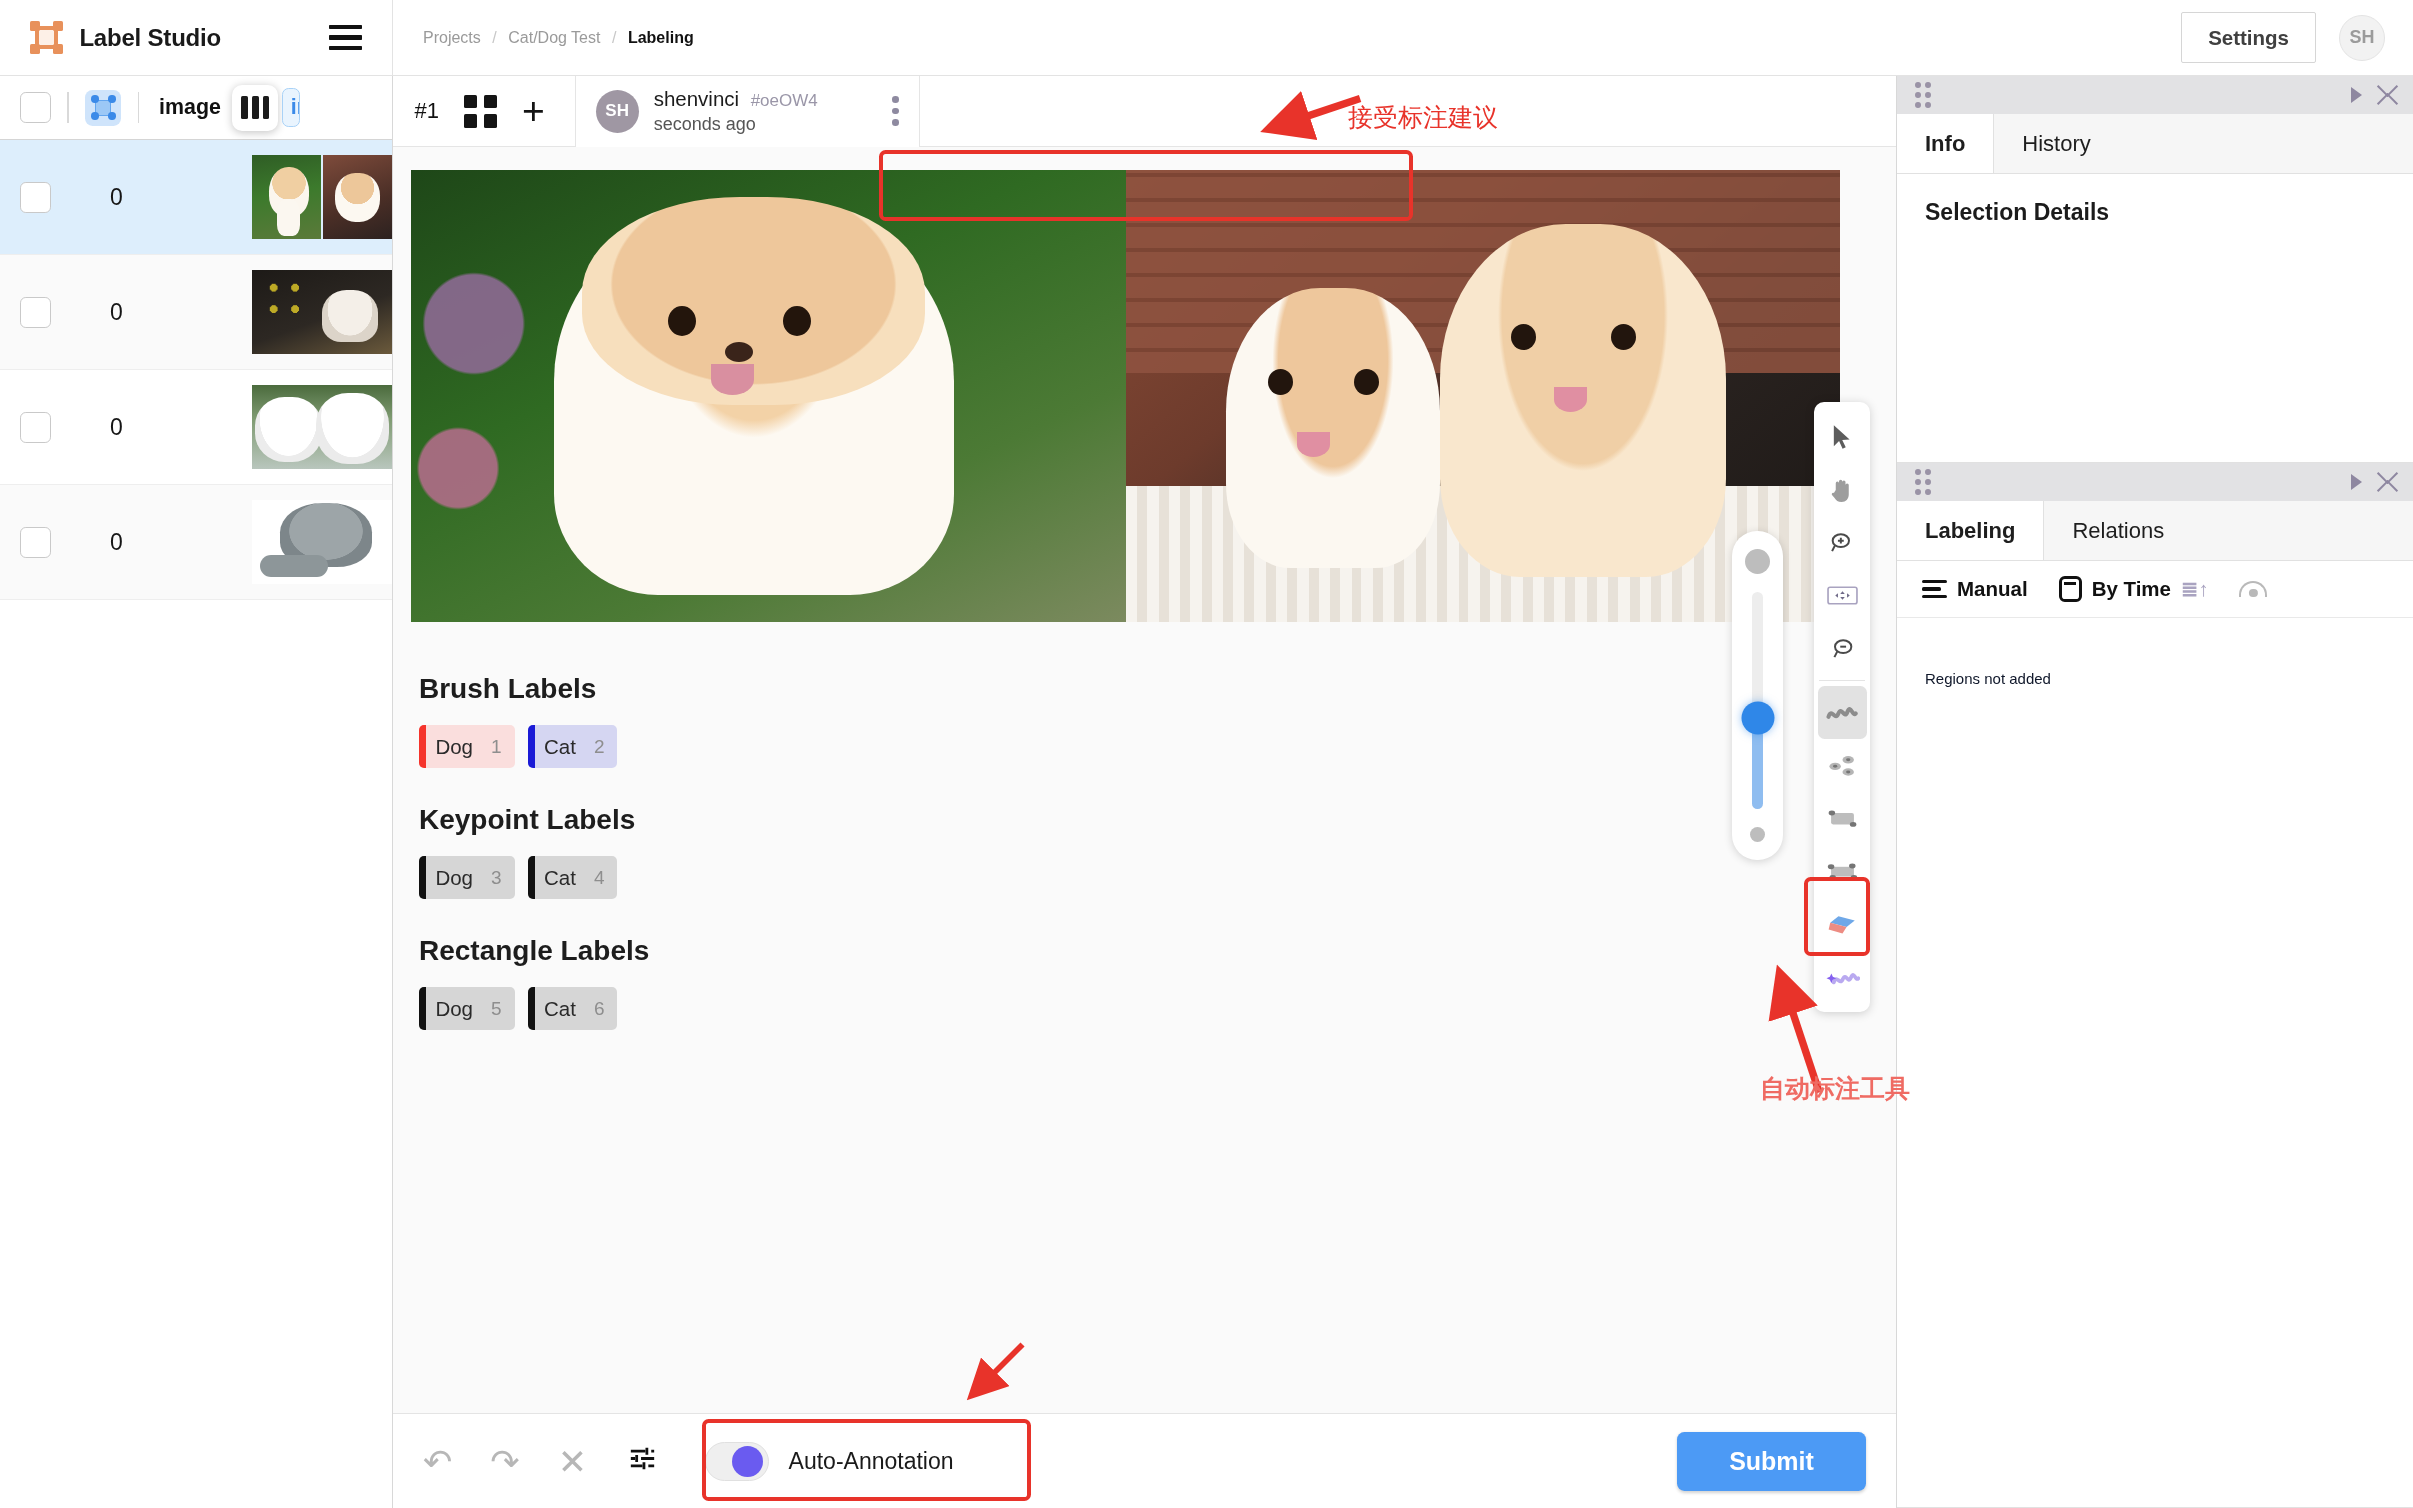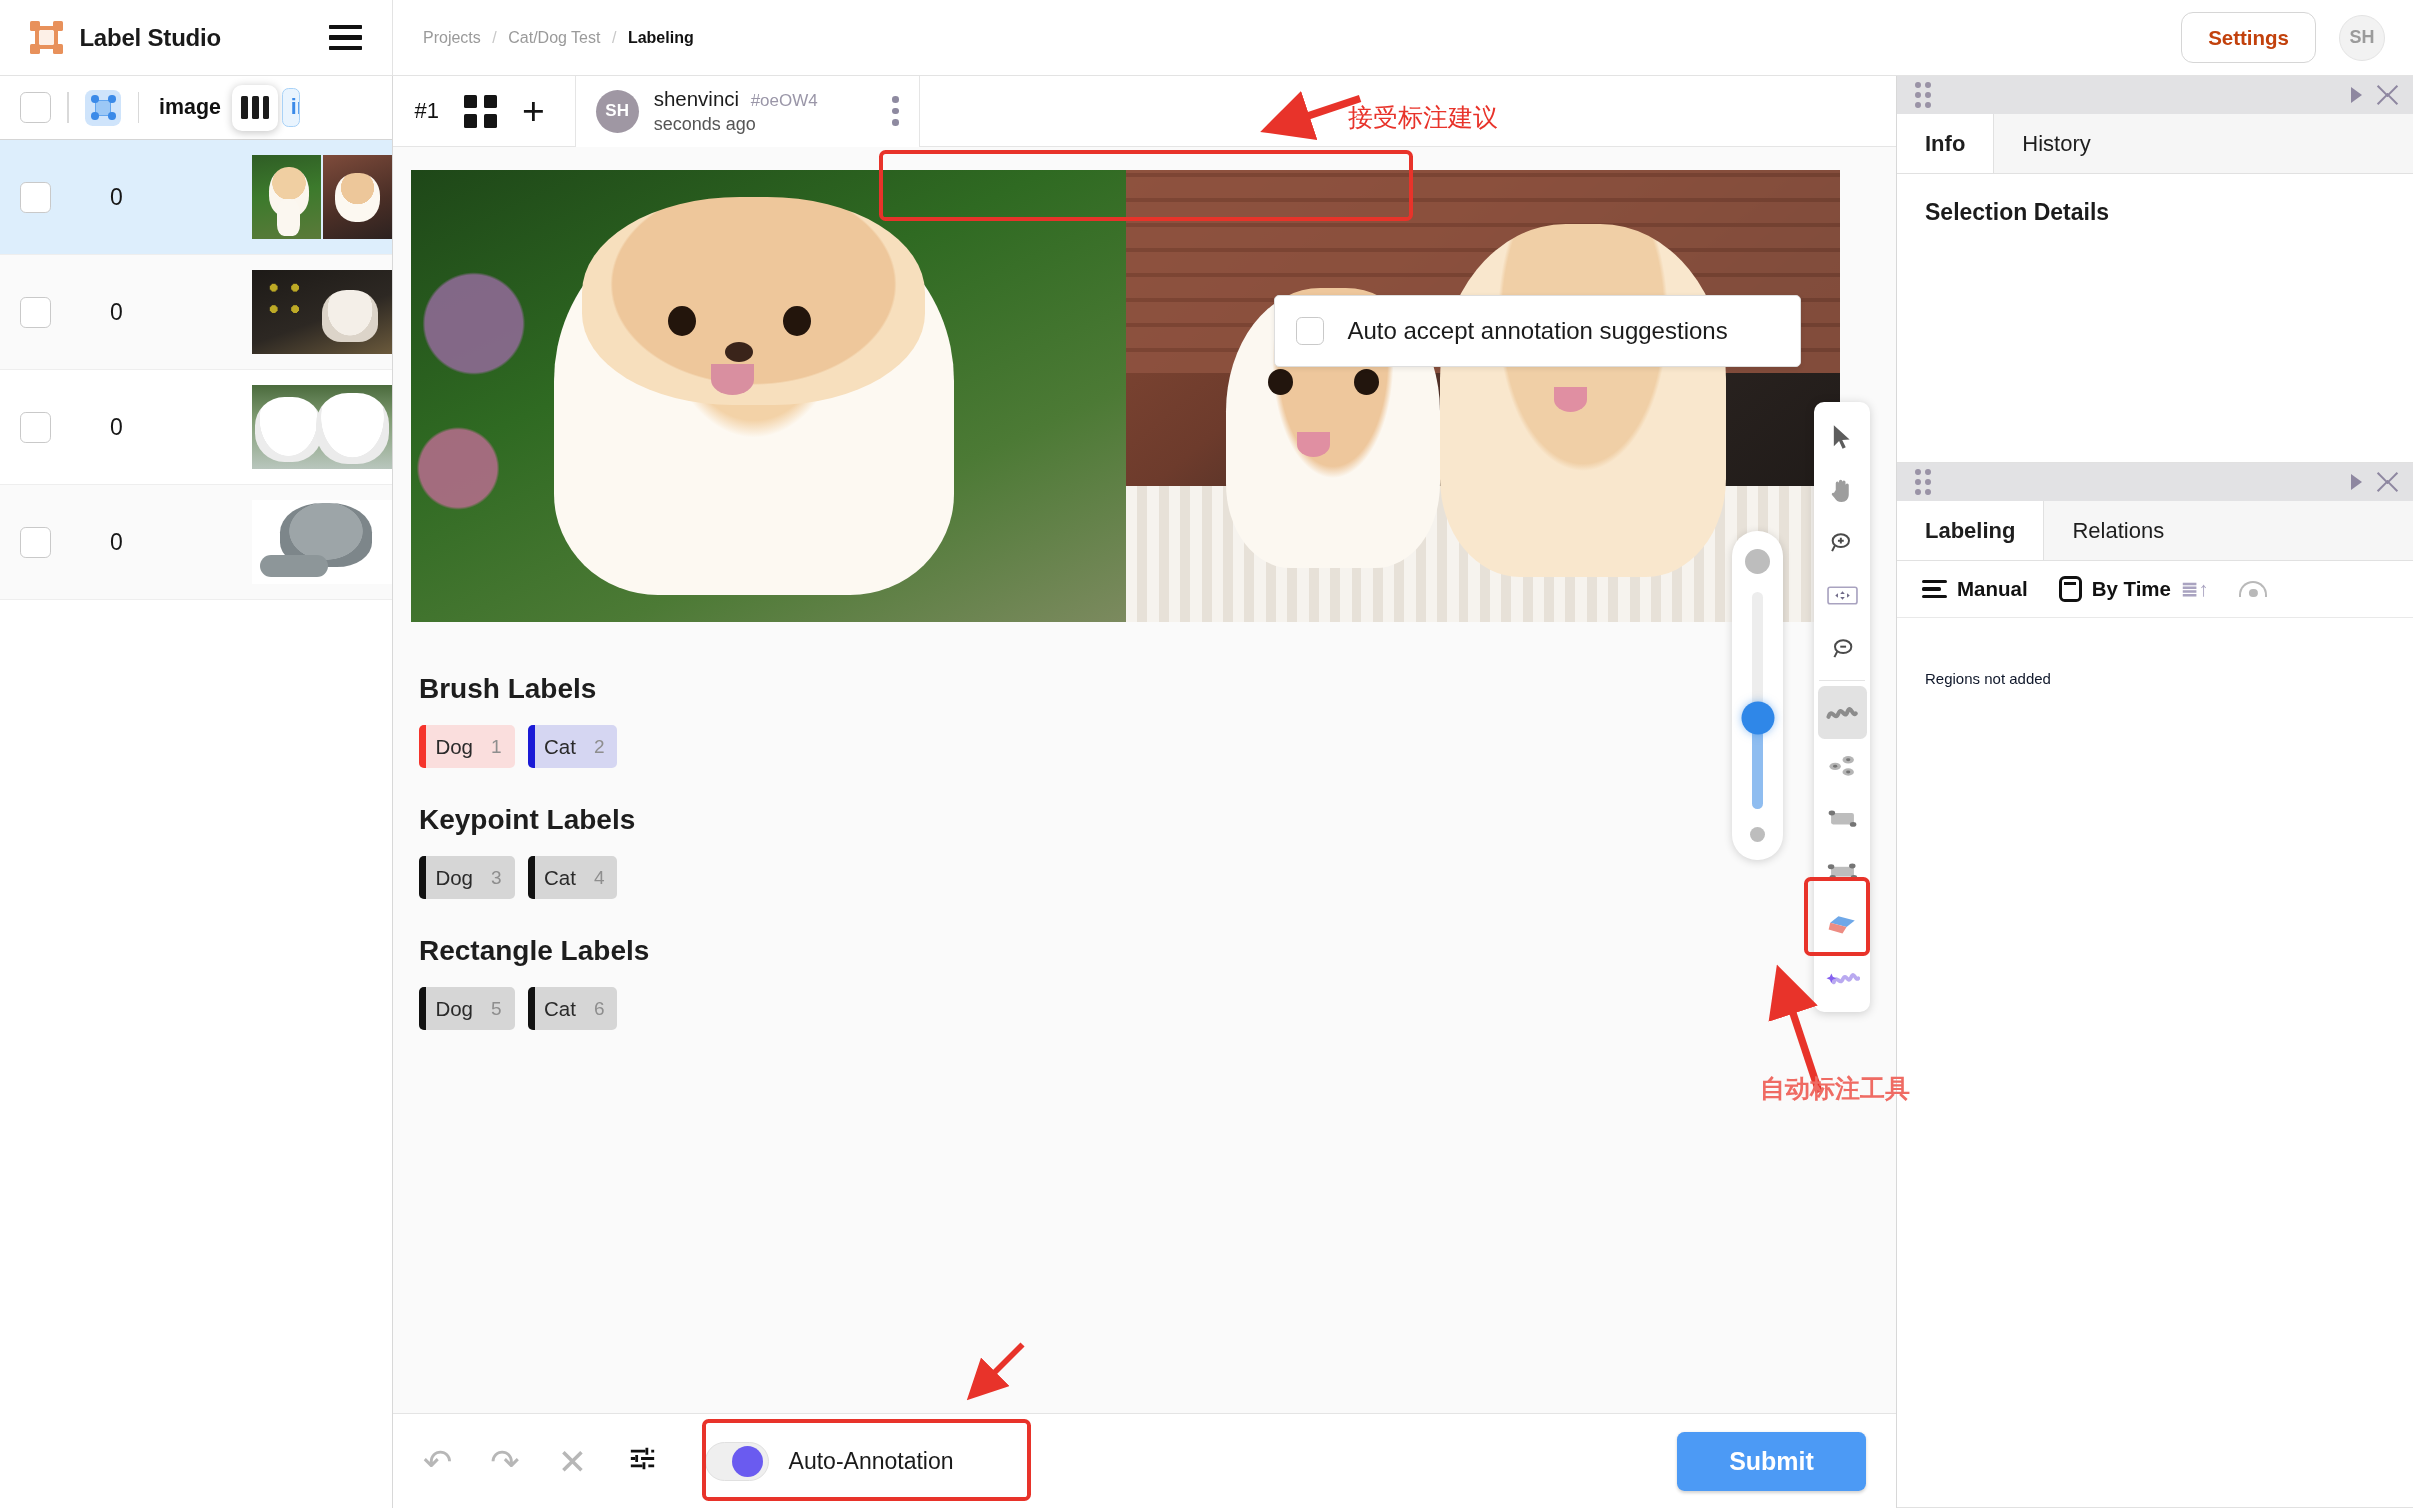--- a/index.html
+++ b/index.html
@@ -29,22 +29,22 @@
                display: flex; flex-direction: column; justify-content: space-between; cursor: pointer;}
   .hamburger span { display: block; height: 4.1px; background: #111; border-radius: 0.8px; }
 
   .crumbs { display: flex; align-items: center; padding-left: 30px; font-size: 16px; gap: 11.5px; }
   .crumbs .c { color: #9a9a9a; }
   .crumbs .c.cur { color: #111; font-weight: 700; }
   .crumbs .sep { color: #c8c8c8; }
 
   .topright { margin-left: auto; display: flex; align-items: center; gap: 23px; padding-right: 28px; }
   .settings-btn {
-    height: 51px; padding: 17px 26px; border: 1.2px solid #d6d6d6; border-radius: 12px;
-    background: #fff; font-size: 20.5px; font-weight: 700; color: #c2410c; cursor: pointer;
+    height: 51px; padding: 17px 26px; border: 1.2px solid #d6d6d6; border-radius: 2px;
+    background: #fff; font-size: 20.5px; font-weight: 700; color: #404040; cursor: pointer;
     display: flex; align-items: center;
   }
   .avatar-top {
     width: 46px; height: 46px; border-radius: 50%; background: #f2f2f2; border: 0.8px solid #e4e4e4;
     display: flex; align-items: center; justify-content: center; font-size: 18px; color: #9b9b9b; font-weight: 600;
   }
 
   
   .body { flex: 1; display: flex; min-height: 0; }
 
@@ -396,24 +396,20 @@
               <div class="pupB"></div>
             <div class="eye" style="left:20%;top:44%"></div>
             <div class="eye" style="left:32%;top:44%"></div>
             <div class="eye" style="left:54%;top:34%"></div>
             <div class="eye" style="left:68%;top:34%"></div>
             <div class="tongue" style="left:24%;top:58%"></div>
             <div class="tongue" style="left:60%;top:48%"></div>
           </div>
         </div>
 
-        <div class="aa-popover">
-          <div class="cb"></div>
-          <div class="aa-text">Auto accept annotation suggestions</div>
-        </div>
 
         <div class="zoomslider">
           <div class="zs-dot-big"></div>
           <div class="zs-track">
             <div class="zs-fill"></div>
             <div class="zs-thumb"></div>
           </div>
           <div class="zs-dot-sm"></div>
         </div>
 

